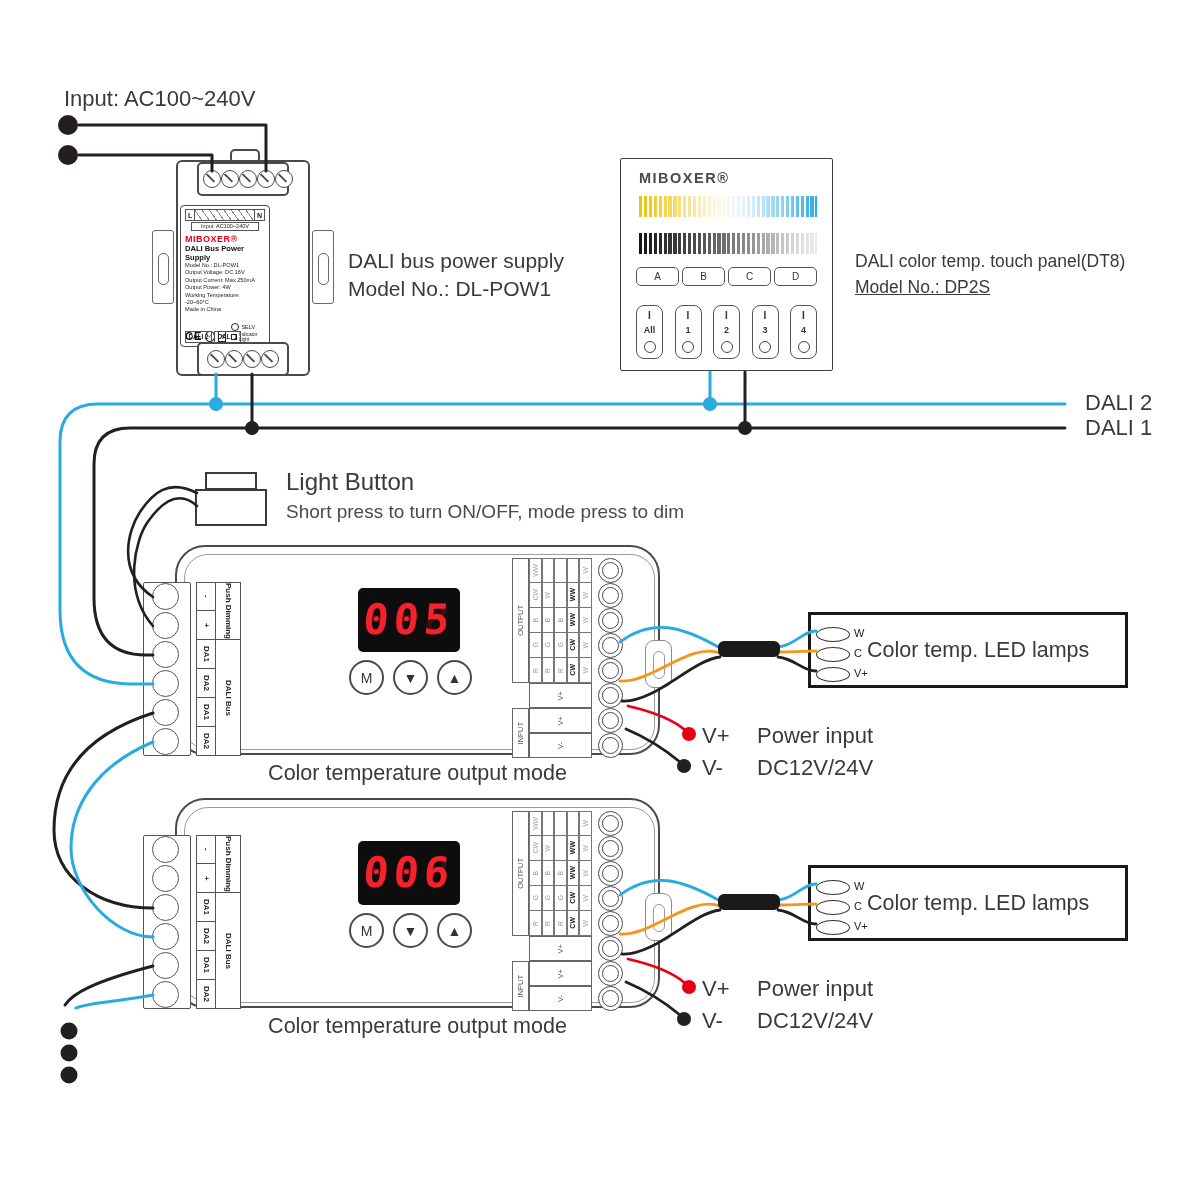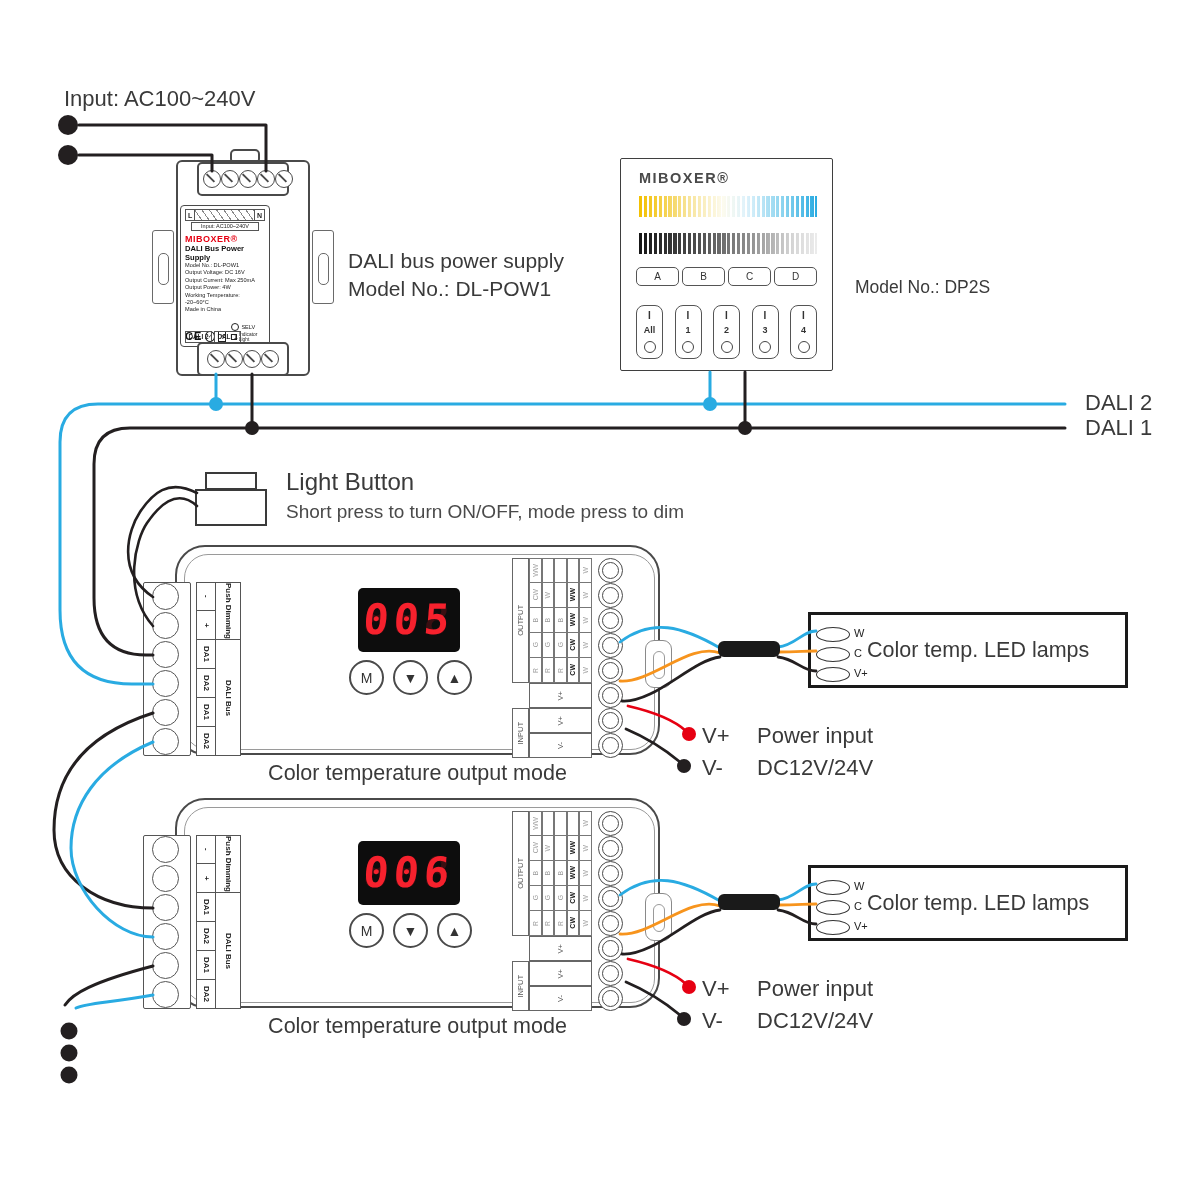--- a/index.html
+++ b/index.html
@@ -201,21 +201,22 @@
         <span class="zone-o"></span>
       </div>
       <div class="zone-btn">
         <span class="zone-i">I</span>
         <span class="zone-lbl">4</span>
         <span class="zone-o"></span>
       </div>
     </div>
   </div>
 
-  <div class="abs t17" style="left:855px;top:276px;">Model No.: DP2S</div>
+  <div class="abs t17" style="left:855px;top:250px;">DALI color temp. touch panel(DT8)</div>
+  <div class="abs t17" style="left:855px;top:276px;text-decoration:underline;">Model No.: DP2S</div>
 
   <div class="abs t22" style="left:1085px;top:390px;">DALI 2</div>
   <div class="abs t22" style="left:1085px;top:415px;">DALI 1</div>
 
   <div class="abs" id="pb-cap"></div>
   <div class="abs" id="pb-body"></div>
   <div class="abs" style="left:286px;top:468px;font-size:24px;">Light Button</div>
   <div class="abs t19" style="left:286px;top:500px;color:#4a4a4a;">Short press to turn ON/OFF, mode press to dim</div>
 
   <div class="ctrl" style="top:545px;">

